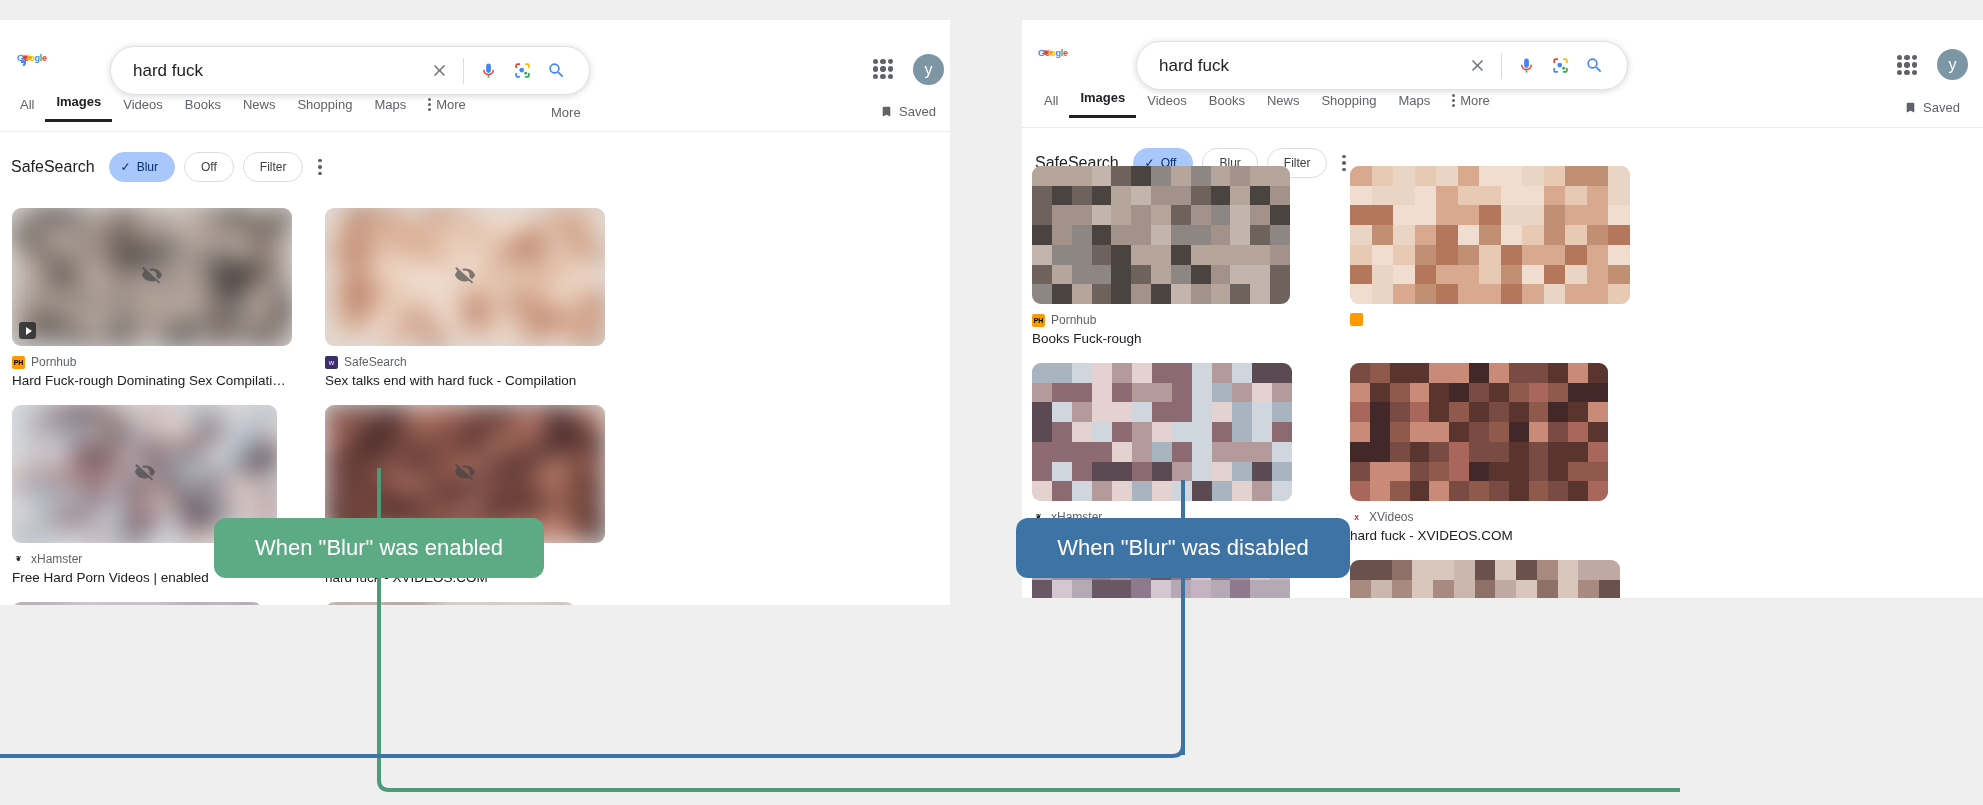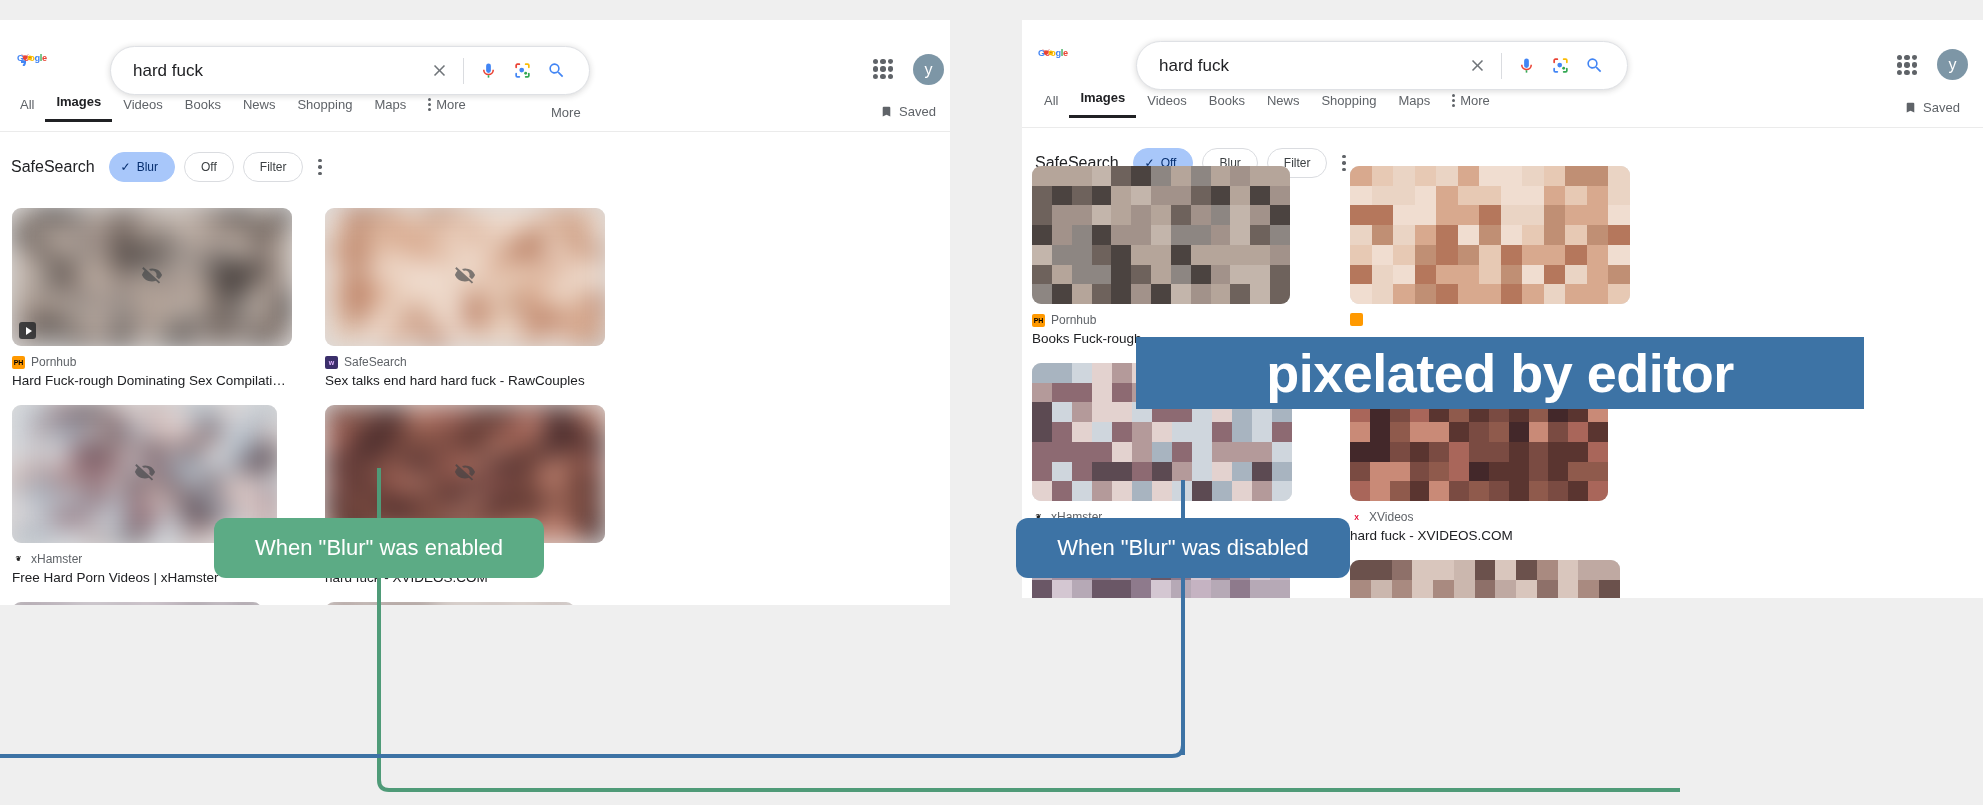--- a/index.html
+++ b/index.html
@@ -464,21 +464,21 @@
               <div style="background: rgb(192, 143, 116);"></div>
             </div>
             <div class="eye"><svg width="22" height="22" viewBox="0 0 24 24">
                 <path fill="#3c4043" d="M12 7a5 5 0 0 1 5 5 4.8 4.8 0 0 1-.36 1.83l2.92 2.92A11.8 11.8 0 0 0 23 12a11.83 11.83 0 0 0-11-7 11.6 11.6 0 0 0-3.3.48l2.16 2.16A4.9 4.9 0 0 1 12 7zM2.7 3.4 1.3 4.8l2.5 2.5A11.76 11.76 0 0 0 1 12a11.83 11.83 0 0 0 11 7 11.6 11.6 0 0 0 4.3-.82l3.2 3.2 1.4-1.4zM7 12a5 5 0 0 0 7 4.6l-1.5-1.5A3 3 0 0 1 8.9 11z"></path>
               </svg></div>
           </div>
           <div class="srcline">
             <span class="favicon" style="background: rgb(59, 47, 107); color: rgb(224, 179, 255);">w</span>
             <span class="srcname">SafeSearch</span>
           </div>
-          <div class="restitle" style="max-width: 280px;">Sex talks end hard hard fuck - RawCouples</div>
+          <div class="restitle" style="max-width: 280px;">Sex talks end with hard fuck - Compilation</div>
         </div>
         <div class="rescell" style="width: 300px; margin-right: 13px; margin-bottom: 17px;">
           <div class="thumb" style="width: 265px; height: 138px;">
             <div class="mosaic" style="grid-template-columns: repeat(14, 1fr); grid-template-rows: repeat(8, 1fr); filter: blur(13px);">
               <div style="background: rgb(207, 214, 221);"></div>
               <div style="background: rgb(168, 180, 192);"></div>
               <div style="background: rgb(141, 106, 114);"></div>
               <div style="background: rgb(92, 74, 82);"></div>
               <div style="background: rgb(92, 74, 82);"></div>
               <div style="background: rgb(180, 154, 154);"></div>
@@ -590,21 +590,21 @@
               <div style="background: rgb(141, 106, 114);"></div>
             </div>
             <div class="eye"><svg width="22" height="22" viewBox="0 0 24 24">
                 <path fill="#3c4043" d="M12 7a5 5 0 0 1 5 5 4.8 4.8 0 0 1-.36 1.83l2.92 2.92A11.8 11.8 0 0 0 23 12a11.83 11.83 0 0 0-11-7 11.6 11.6 0 0 0-3.3.48l2.16 2.16A4.9 4.9 0 0 1 12 7zM2.7 3.4 1.3 4.8l2.5 2.5A11.76 11.76 0 0 0 1 12a11.83 11.83 0 0 0 11 7 11.6 11.6 0 0 0 4.3-.82l3.2 3.2 1.4-1.4zM7 12a5 5 0 0 0 7 4.6l-1.5-1.5A3 3 0 0 1 8.9 11z"></path>
               </svg></div>
           </div>
           <div class="srcline">
             <span class="favicon" style="background: rgb(255, 255, 255); color: rgb(34, 34, 34);">❦</span>
             <span class="srcname">xHamster</span>
           </div>
-          <div class="restitle" style="max-width: 265px;">Free Hard Porn Videos | xHamster</div>
+          <div class="restitle" style="max-width: 265px;">Free Hard Porn Videos | enabled</div>
         </div>
         <div class="rescell" style="width: 300px; margin-right: 13px; margin-bottom: 17px;">
           <div class="thumb" style="width: 280px; height: 138px;">
             <div class="mosaic" style="grid-template-columns: repeat(14, 1fr); grid-template-rows: repeat(8, 1fr); filter: blur(13px);">
               <div style="background: rgb(122, 75, 66);"></div>
               <div style="background: rgb(122, 75, 66);"></div>
               <div style="background: rgb(122, 75, 66);"></div>
               <div style="background: rgb(67, 40, 42);"></div>
               <div style="background: rgb(201, 138, 119);"></div>
               <div style="background: rgb(169, 102, 90);"></div>
@@ -1344,21 +1344,20 @@
               <div style="background: rgb(142, 112, 105);"></div>
               <div style="background: rgb(217, 198, 189);"></div>
               <div style="background: rgb(169, 138, 128);"></div>
               <div style="background: rgb(107, 81, 76);"></div>
             </div>
           </div>
         </div>
       </div>
   </div>
 
-  <div id="pixel-banner">pixelated by editor</div>
 
   <div class="connector" style="left:0; top:460px; width:1983px; height:345px;">
     <svg width="1983" height="345" viewBox="0 0 1983 345">
       <path d="M379 8 L379 320 Q379 330 389 330 L1680 330" stroke="#4f9b78" stroke-width="4" fill="none"></path>
       <path d="M1183 20 L1183 340 Q1183 350 1193 350 L600 350" stroke="#3d73a5" stroke-width="4" fill="none" opacity="0"></path>
       <path d="M1183 20 L1183 295" stroke="#3d73a5" stroke-width="4" fill="none"></path>
       <path d="M1183 118 L1183 285 Q1183 296 1172 296 L0 296" stroke="#3d73a5" stroke-width="4" fill="none"></path>
     </svg>
   </div>
 

